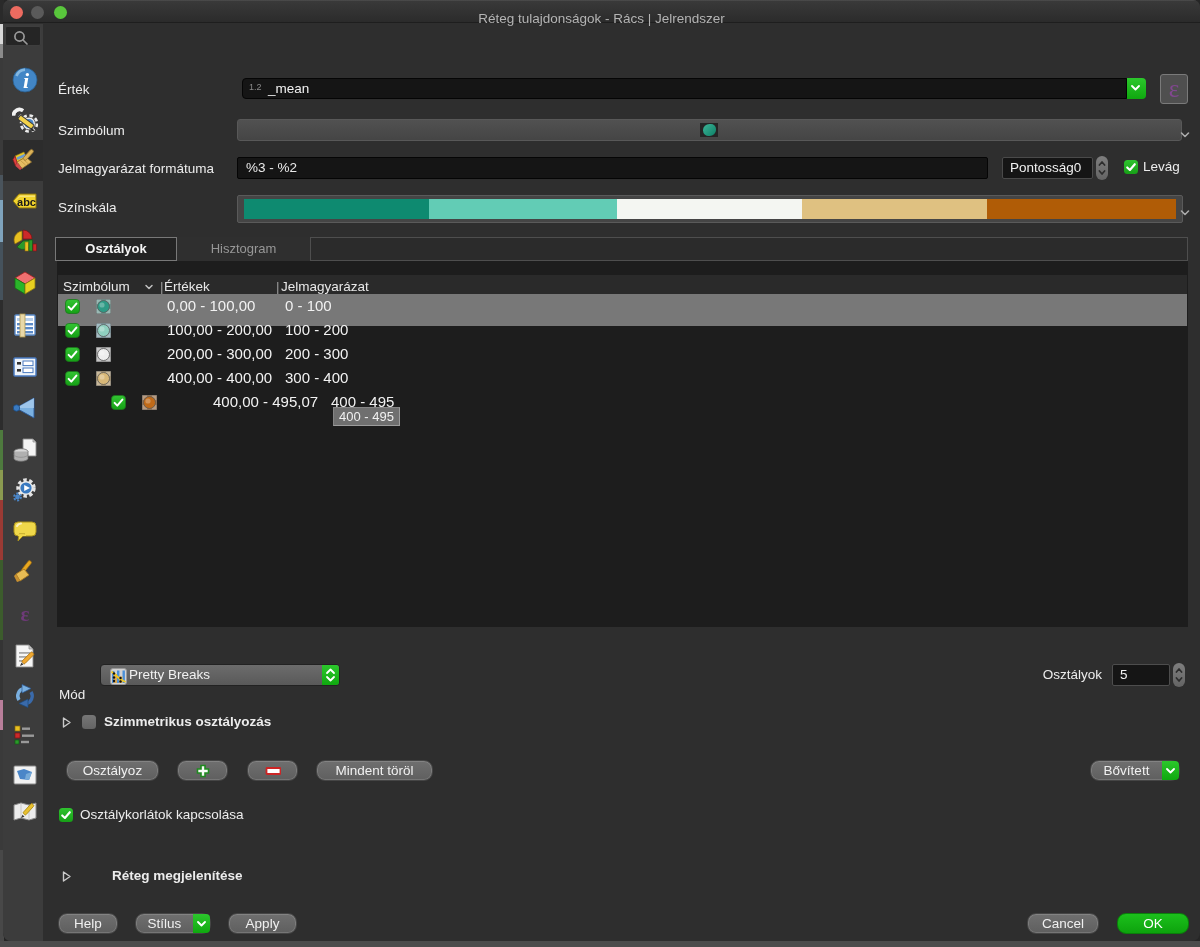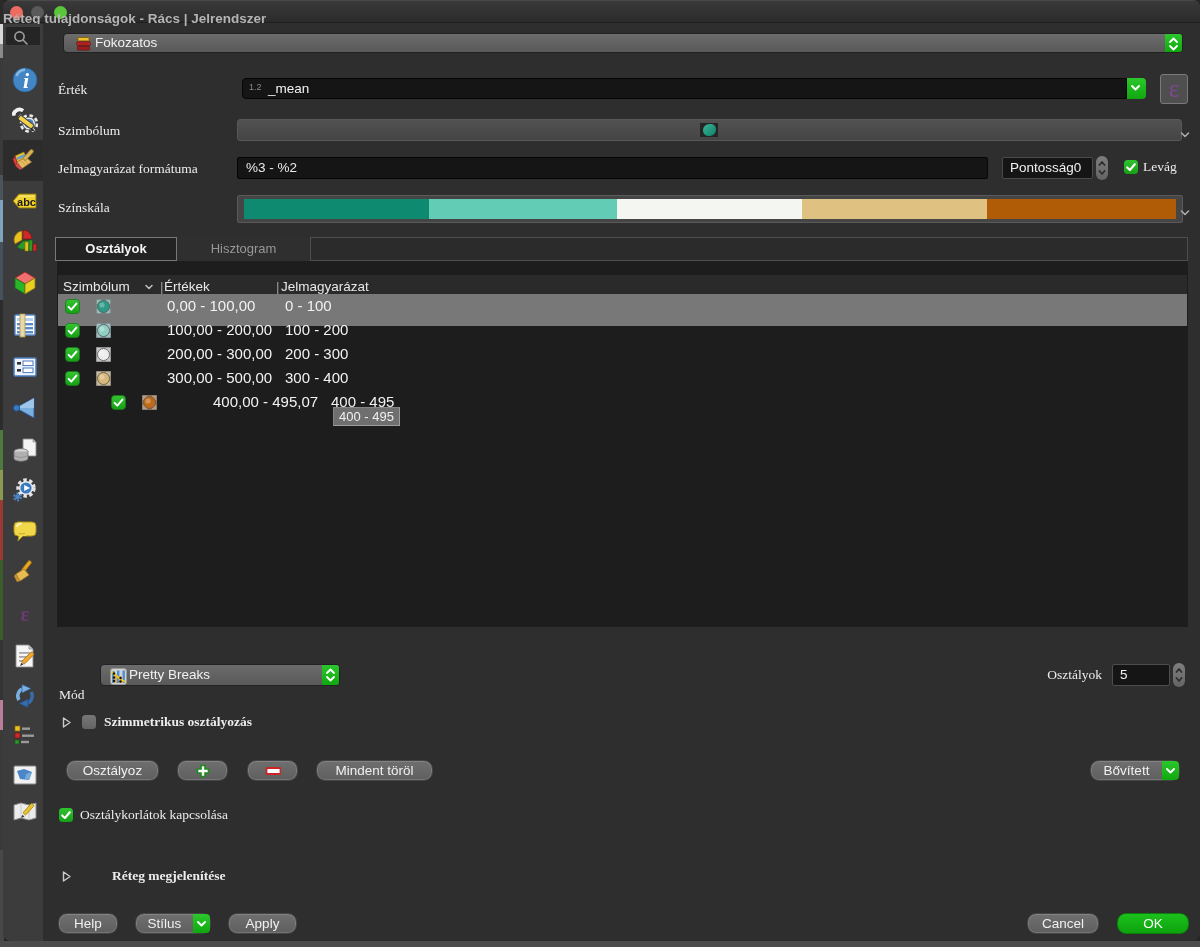--- a/index.html
+++ b/index.html
@@ -20,26 +20,26 @@
 #8a9a50 470px,#8a9a50 500px,
 #9a3a34 500px,#9a3a34 560px,
 #3c5c2c 560px,#3c5c2c 640px,
 #343434 640px,#343434 700px,
 #b87e9a 700px,#b87e9a 730px,
 #3a3a3a 730px,#3a3a3a 850px,
 #484848 850px,#484848 947px); }
 #win { position:absolute; left:3px; top:0; width:1197px; height:941px; background:#2e2e2e; border-radius:7px 7px 8px 8px; overflow:hidden; }
 #titlebar { position:absolute; left:0; top:0; width:1197px; height:23px; background:linear-gradient(#3a3a3a,#2b2b2b); border-bottom:1px solid #1e1e1e; box-shadow:inset 0 1px 0 rgba(255,255,255,0.08); }
 .tl { position:absolute; top:5.5px; width:13px; height:13px; border-radius:50%; }
-#title { position:absolute; left:0; top:8px; width:1197px; height:23px; line-height:21px; text-align:left; font-size:13.5px; font-weight:bold; color:#b4b4b4; }
+#title { position:absolute; left:0; top:8px; width:1197px; height:23px; line-height:21px; text-align:center; font-size:13.5px; font-weight:normal; color:#b4b4b4; }
 #sidebar { position:absolute; left:0; top:24px; width:40px; height:917px; background:#3c3c3c; }
 #sbsel { position:absolute; left:0; top:116px; width:40px; height:41px; background:#2c2c2c; }
 #searchbox { position:absolute; left:2px; top:2px; width:36px; height:20px; background:#252525; border:1px solid #3e3e3e; border-radius:2px; }
 .icon { position:absolute; left:9px; }
-.lab { position:absolute; font-size:13.5px; color:#ececec; height:20px; line-height:20px;font-family:Liberation Serif, serif; }
+.lab { position:absolute; font-size:13.5px; color:#ececec; height:20px; line-height:20px; }
 .blab { font-weight:bold; }
 .combo { position:absolute; background:linear-gradient(#6c6c6c,#595959); border:1px solid #222; border-radius:4px; }
 .combo .ctext { position:absolute; font-size:13.5px; color:#f1f1f1; }
 .gpart { position:absolute; right:0; top:0; bottom:0; width:17px; background:linear-gradient(#2cc72c,#0fa80f); border-radius:0 3px 3px 0; }
 .gdd { position:absolute; background:linear-gradient(#2cc72c,#0fa80f); border-radius:0 4px 4px 0; }
 .dfield { position:absolute; background:#151515; border:1px solid #050505; }
 .btn { position:absolute; height:21px; background:linear-gradient(#6f6f6f,#5f5f5f); border:1px solid #454545; box-shadow:inset 0 0 0 1px rgba(255,255,255,0.14); border-radius:9px; font-size:13.5px; color:#f0f0f0; text-align:center; line-height:19px; }
 .caps { position:absolute; width:12px; height:24px; background:linear-gradient(#7e7e7e,#646464); border-radius:6px; }
 .cbg { position:absolute; width:14px; height:14px; border-radius:3.5px; background:linear-gradient(#2fc32f,#17a017); }
 .cbe { position:absolute; width:14px; height:14px; border-radius:3.5px; background:linear-gradient(#767676,#646464); }
@@ -231,36 +231,20 @@
 <div class="icon" style="top:775px;">
         <svg width="26" height="26" viewBox="0 0 26 26">
           <polygon points="2,6 9,4 17,6 24,4 24,19 17,21 9,19 2,21" fill="#ececec" stroke="#8a8a8a" stroke-width="1"></polygon>
           <path d="M9 4 v15 M17 6 v15" stroke="#c0c0c0" stroke-width="0.8" fill="none"></path>
           <rect x="15" y="4" width="3.6" height="13" rx="1" fill="#e8c030" stroke="#a88810" stroke-width="0.8" transform="rotate(42 17 10)"></rect>
           <polygon points="9,19 12.5,17.8 10.5,15.8" fill="#3a3a3a"></polygon>
         </svg>
       </div>
   </div>
 
-  <div class="combo" style="left:60px; top:33px; width:1120px; height:20px;">
-    <span class="ctext" style="left:31px; top:0; line-height:18px;">Fokozatos</span>
-    <div class="gpart">
-        <svg width="17" height="20" viewBox="0 0 17 20">
-          <polyline points="5,8 8.5,4.5 12,8" fill="none" stroke="#fff" stroke-width="1.8" stroke-linecap="round" stroke-linejoin="round"></polyline>
-          <polyline points="5,12 8.5,15.5 12,12" fill="none" stroke="#fff" stroke-width="1.8" stroke-linecap="round" stroke-linejoin="round"></polyline>
-        </svg>
-      </div>
-    <svg style="position:absolute;left:12px;top:3px;" width="15" height="14" viewBox="0 0 15 14">
-        <rect x="2" y="0.5" width="11" height="3.4" rx="0.5" fill="#f0c028" stroke="#7a5c10" stroke-width="0.8"></rect>
-        <rect x="0.8" y="4.8" width="13.4" height="3.6" rx="0.5" fill="#cc2a2a" stroke="#6a1010" stroke-width="0.8"></rect>
-        <rect x="1.6" y="9.4" width="11.8" height="3.6" rx="0.5" fill="#b82424" stroke="#5a0e0e" stroke-width="0.8"></rect>
-        <rect x="2.4" y="5.6" width="10" height="2" fill="#8a1818" opacity="0.55"></rect>
-        <rect x="3" y="10.2" width="8.6" height="2" fill="#7a1414" opacity="0.55"></rect>
-      </svg>
-  </div>
 
   <div class="lab" style="left:55px; top:80px;">Érték</div>
   <div class="dfield" style="left:239px; top:78px; width:885px; height:21px; border-radius:4px 0 0 4px;">
     <span style="position:absolute; left:6px; top:3px; font-size:9px; color:#8a8a8a;">1.2</span>
     <span style="position:absolute; left:25px; top:0; line-height:19px; font-size:13.5px; color:#f2f2f2;">_mean</span>
   </div>
   <div class="gdd" style="left:1124px; top:78px; width:19px; height:21px;">
       <svg width="17" height="19" viewBox="0 0 17 19">
         <polyline points="5,8 8.5,11.5 12,8" fill="none" stroke="#fff" stroke-width="1.9" stroke-linecap="round" stroke-linejoin="round"></polyline>
       </svg>
@@ -422,21 +406,21 @@
             <rect x="0" y="0" width="5" height="5" fill="#d8d8d8" opacity="0.35"></rect>
             <rect x="10" y="0" width="5" height="5" fill="#d8d8d8" opacity="0.35"></rect>
             <rect x="5" y="5" width="5" height="5" fill="#d8d8d8" opacity="0.35"></rect>
             <rect x="0" y="10" width="5" height="5" fill="#d8d8d8" opacity="0.35"></rect>
             <rect x="10" y="10" width="5" height="5" fill="#d8d8d8" opacity="0.35"></rect>
             <circle cx="7.5" cy="7.5" r="6" fill="#d8b878" stroke="#555" stroke-width="0.8"></circle>
             <circle cx="6" cy="6" r="2.6" fill="#ffffff" opacity="0.28"></circle>
             <rect x="0.2" y="0.2" width="14.6" height="14.6" fill="none" stroke="#666" stroke-width="0.6"></rect>
           </svg>
         </span>
-<span class="v1">300,00 - 500,00</span>
+<span class="v1">400,00 - 400,00</span>
         <span class="v2">300 - 400</span>
       </div>
 <div class="trow" style="top:129px; left:1px;margin-left:46px; ">
 <span class="rcb">
           <svg width="15" height="15" viewBox="0 0 15 15">
             <rect x="0.5" y="0.5" width="14" height="14" rx="3.4" fill="url(#cbgrad)" stroke="#1a7a1a" stroke-width="0.8"></rect>
             <path d="M3.6 7.9 L6.3 10.6 L11.4 4.6" fill="none" stroke="#fff" stroke-width="2.0" stroke-linecap="round" stroke-linejoin="round"></path>
           </svg>
         </span>
 <span class="rsym">

